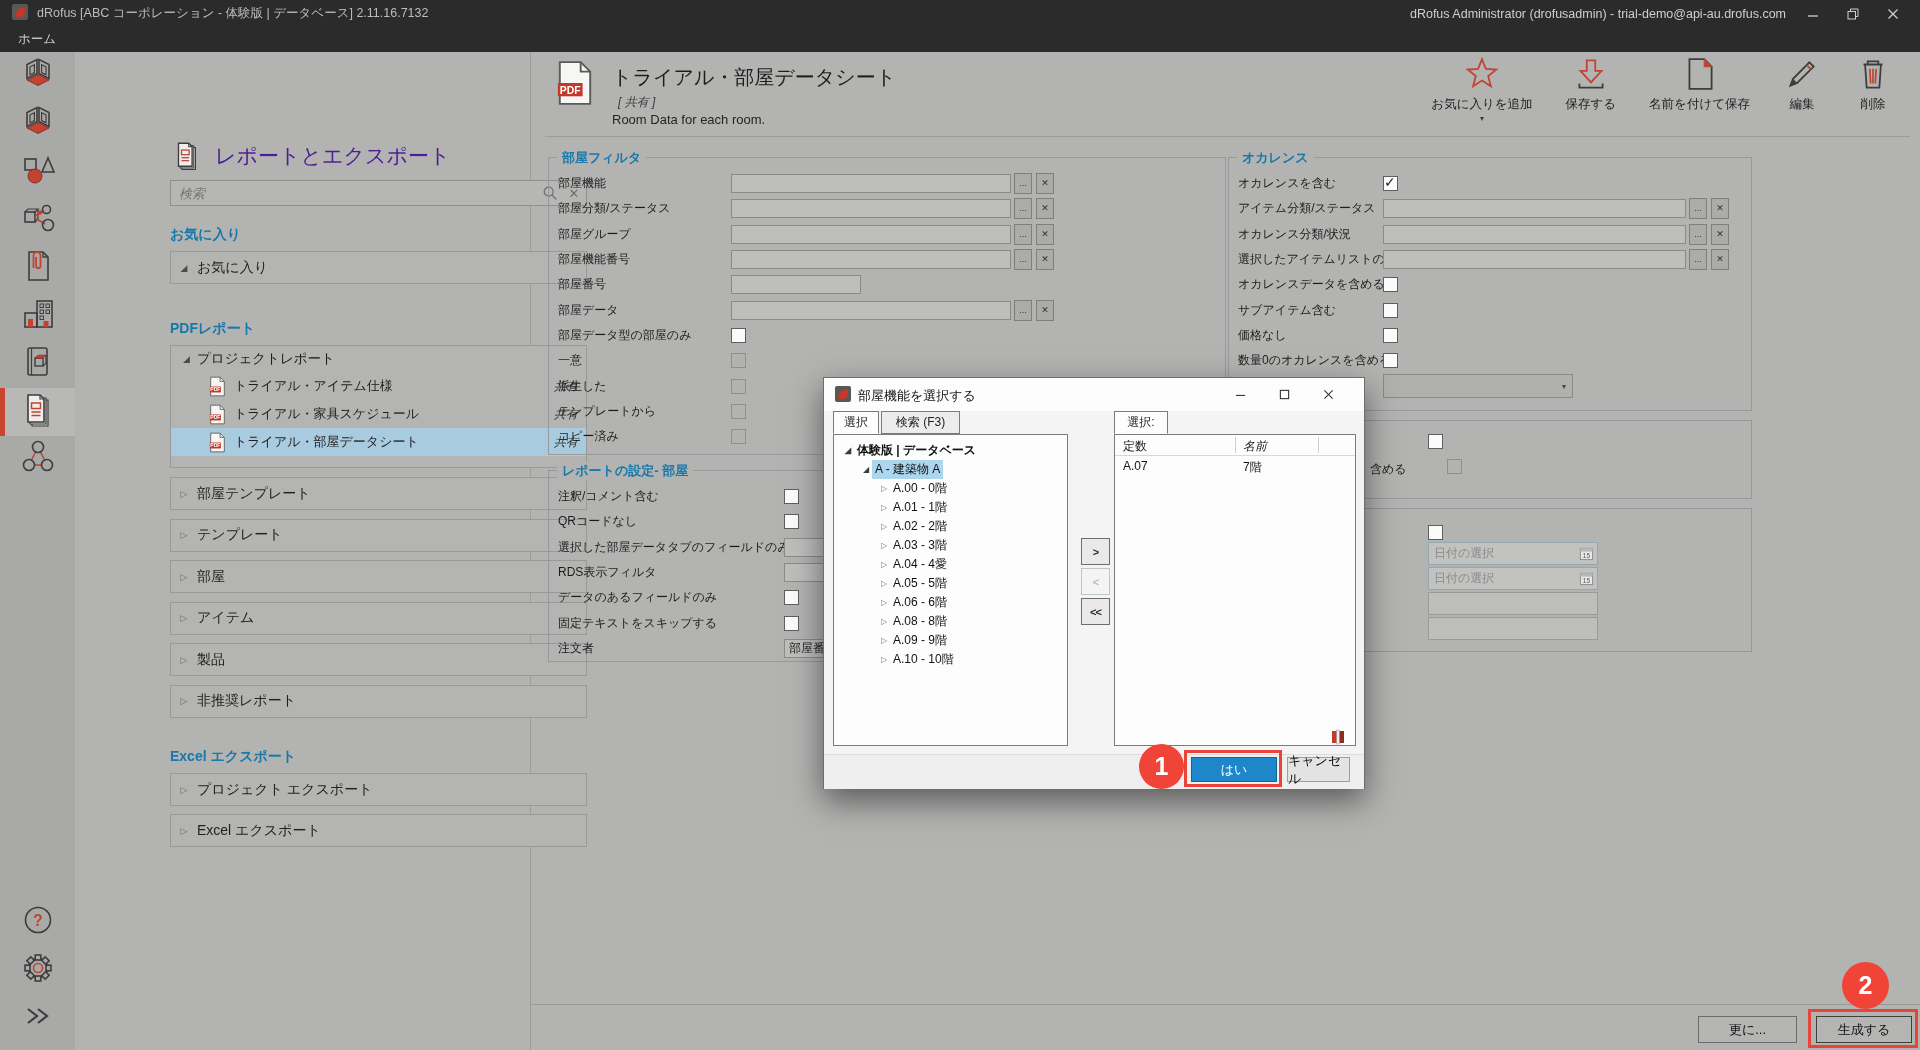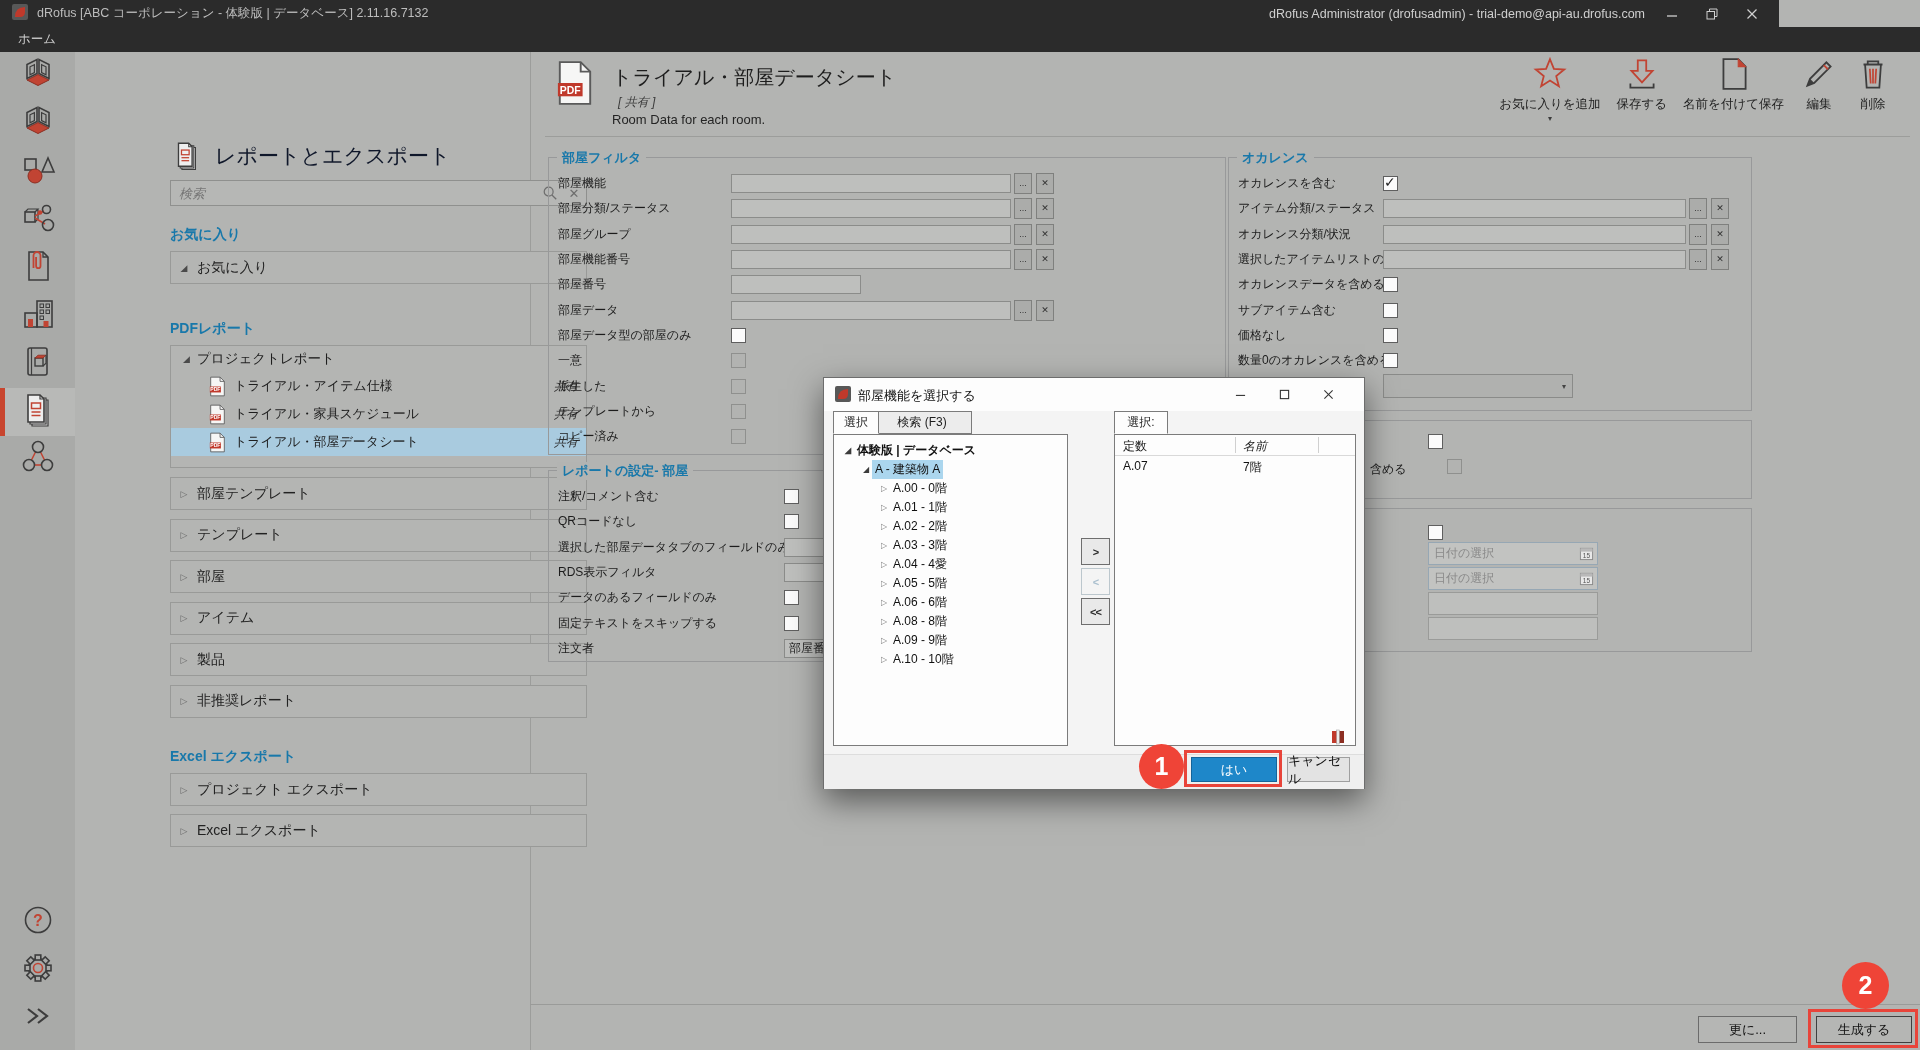--- a/index.html
+++ b/index.html
@@ -1,35 +1,35 @@
 <!DOCTYPE html>
 <html><head>
 <meta charset="utf-8">
 <style>
   html,body{margin:0;padding:0;}
   body{width:1920px;height:1050px;position:relative;overflow:hidden;
        font-family:"Liberation Sans",sans-serif;background:#b3b4b2;color:#1e1e1e;}
   .abs{position:absolute;}
   
-  #titlebar{left:0;top:0;width:1779px;height:27px;background:#2b2b2b;color:#bdbdbd;font-size:12.5px;}
+  #titlebar{left:0;top:0;width:1920px;height:27px;background:#2b2b2b;color:#bdbdbd;font-size:12.5px;}
   #titlebar .tleft{position:absolute;left:12px;top:0;height:27px;display:flex;align-items:center;gap:9px;}
   #titlebar .tright{position:absolute;right:14px;top:0;height:27px;display:flex;align-items:center;gap:14px;color:#cfcfcf;}
   .winbtn{width:26px;height:20px;display:flex;align-items:center;justify-content:center;color:#cfcfcf;cursor:pointer;}
   #menubar{left:0;top:27px;width:1920px;height:25px;background:#2b2b2b;}
   #menubar span{position:absolute;left:18px;top:4px;color:#d2d2d2;font-size:12.5px;}
   
   #sidebar{left:0;top:52px;width:75px;height:998px;background:#a9aaa8;border-right:1px solid #9a9b99;}
   .side-slot{position:relative;width:75px;height:48px;display:flex;align-items:center;justify-content:center;cursor:pointer;}
   .side-slot svg{width:40px;height:40px;}
   .side-slot.active{background:#b8b9b7;}
   .side-slot.active::before{content:"";position:absolute;left:0;top:0;width:5px;height:48px;background:#c8452e;}
   #side-footer{position:absolute;left:0;bottom:8px;width:75px;}
   
   #left-panel{left:75px;top:52px;width:455px;height:998px;background:#b3b4b2;border-right:1px solid #9c9d9b;}
-  #panel-title{left:140px;top:90px;font-size:21px;color:#0f172a;}
+  #panel-title{left:140px;top:90px;font-size:21px;color:#4c1d95;}
   #panel-title-icon{left:95px;top:83px;}
   .searchbox{left:95px;top:128px;width:415px;height:24px;border:1px solid #8f908e;background:#b6b7b5;display:flex;align-items:center;}
   .searchbox input{flex:1;border:none;background:transparent;outline:none;font-style:italic;color:#6e6e6e;
        font-size:13px;padding:0 8px;font-family:"Liberation Sans",sans-serif;}
   .searchbox .sic{width:24px;display:flex;justify-content:center;cursor:pointer;}
   .sec-head{font-size:14px;font-weight:bold;color:#1878aa;}
   .expander{left:95px;width:415px;height:31px;border:1px solid #999a98;display:flex;align-items:center;cursor:pointer;background:#b4b5b3;}
   .expander .arr{width:26px;text-align:center;font-size:9px;color:#4a4a4a;}
   .expander .lbl{font-size:14px;color:#222;}
   #project-tree{left:95px;top:293px;width:415px;height:121px;border:1px solid #999a98;background:#b4b5b3;overflow:hidden;}
@@ -38,21 +38,21 @@
   .ptree-item{height:28px;display:flex;align-items:center;cursor:pointer;}
   .ptree-item.selected{background:#a9cbdf;}
   .ptree-item .picon{margin-left:38px;width:17px;height:21px;}
   .ptree-item .ilbl{margin-left:8px;font-size:13px;color:#1d1d1d;flex:1;}
   .ptree-item .badge{font-size:12px;font-style:italic;color:#2d2d2d;margin-right:8px;}
   
   #report-title{left:612px;top:64px;font-size:20px;color:#1d1d1d;}
   #shared-tag{left:618px;top:94px;font-size:12px;font-style:italic;color:#3a3a3a;}
   #report-desc{left:612px;top:112px;font-size:13px;color:#242424;}
   #hdr-divider{left:545px;top:136px;width:1365px;height:1px;background:#9c9d9b;}
-  #toolbar{right:28px;top:55px;display:flex;gap:16px;}
+  #toolbar{right:28px;top:55px;display:flex;gap:33px;}
   .tb-item{display:flex;flex-direction:column;align-items:center;gap:3px;cursor:pointer;}
   .tb-item svg{width:38px;height:38px;}
   .tb-item .tlbl{font-size:12.5px;color:#1f1f1f;white-space:nowrap;}
   .tb-item .drp{font-size:8px;color:#3c3c3c;line-height:5px;}
   
   .groupbox{border:1px solid #98999a;}
   .legend{position:absolute;top:-9px;left:8px;background:#b3b4b2;padding:0 5px;color:#1878aa;font-size:13px;font-weight:bold;white-space:nowrap;}
   .rows{position:absolute;left:9px;right:6px;top:13px;}
   .frow{height:25.3px;display:flex;align-items:center;}
   .flabel{font-size:12px;color:#1c1c1c;white-space:nowrap;overflow:hidden;flex:none;}
@@ -624,21 +624,21 @@
       </span>
     <span class="dlg-winbtn" style="left:492px;">
         <svg width="11" height="11" viewBox="0 0 12 12">
           <line x1="1.5" y1="1.5" x2="10.5" y2="10.5" stroke="currentColor" stroke-width="1.2"></line>
           <line x1="10.5" y1="1.5" x2="1.5" y2="10.5" stroke="currentColor" stroke-width="1.2"></line>
         </svg>
       </span>
   </div>
   <div id="dlg-tabs">
       <div class="dtab active" style="left: 9px; width: 46px;">選択</div>
-      <div class="dtab" style="left: 48px; width: 100px;">検索 (F3)</div>
+      <div class="dtab" style="left: 57px; width: 79px;">検索 (F3)</div>
     </div>
   <div id="dlg-tree" style="padding-top: 6px;">
       <div class="trow bold" style="padding-left: 8px;">
         <span class="arr exp">◢</span>
         <span class="tl">体験版 | データベース</span>
       </div>
       <div class="trow selected" style="padding-left: 26px;">
         <span class="arr exp">◢</span>
         <span class="tl">A - 建築物 A</span>
       </div>

